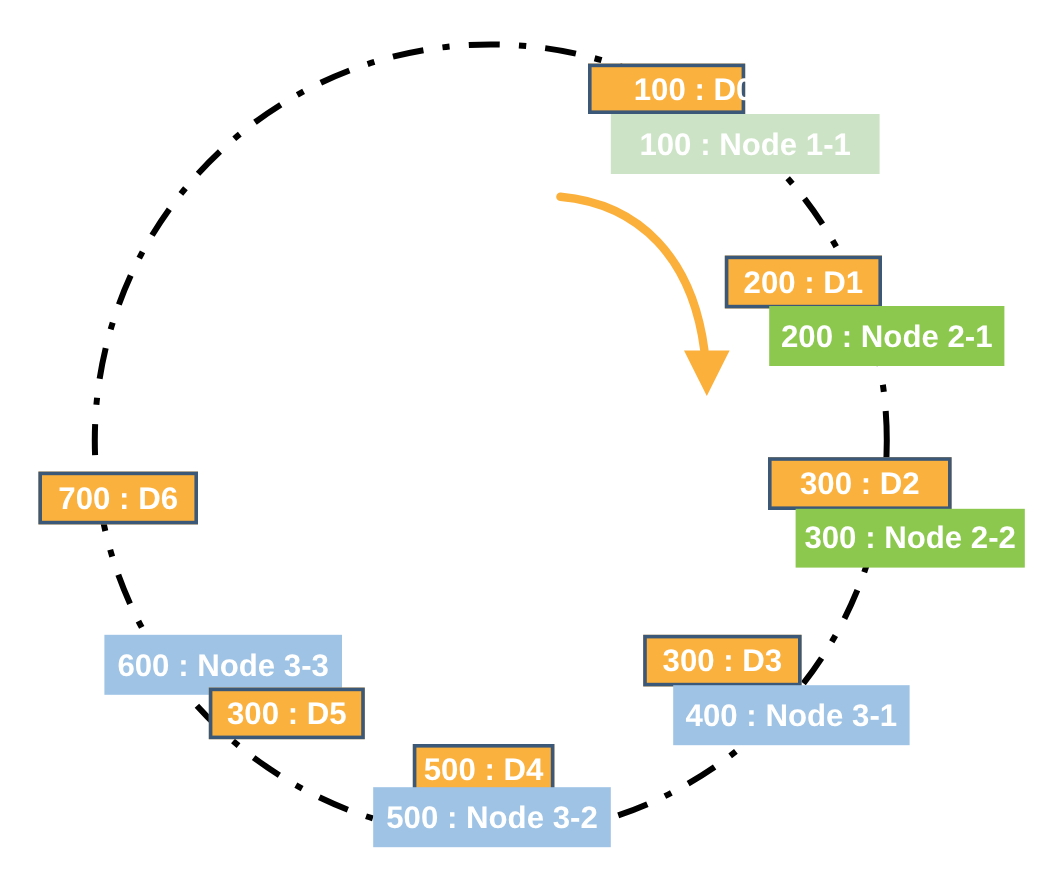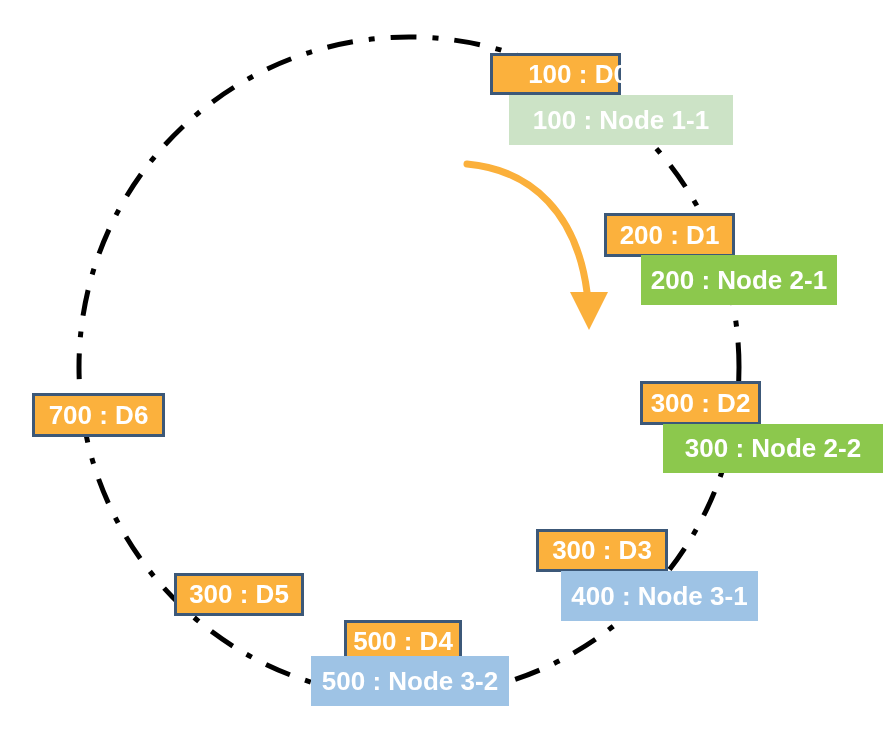--- a/index.html
+++ b/index.html
@@ -66,22 +66,22 @@
   .node-box { border: none; }
   .pale  { background: var(--node-group1-fill, #CCE3C6); }
   .green { background: var(--node-group2-fill, #8CC84D); }
   .blue  { background: var(--node-group3-fill, #9EC3E5); }
 
   
   .pos-d0     { left: 490px; top: 53px;  width: 131px; height: 42px; padding-left: 45px; }
   .pos-n11    { left: 509px; top: 95px;  width: 224px; height: 50px; }
   .pos-d1     { left: 604px; top: 213px; width: 131px; height: 44px; }
   .pos-n21    { left: 641px; top: 255px; width: 196px; height: 50px; }
-  .pos-d2     { left: 640px; top: 381px; width: 121px; height: 44px; }
-  .pos-n22    { left: 663px; top: 424px; width: 220px; height: 49px; text-align: right; }
+  .pos-d2     { left: 640px; top: 381px; width: 153px; height: 44px; }
+  .pos-n22    { left: 663px; top: 424px; width: 191px; height: 49px; text-align: right; }
   .pos-d3     { left: 536px; top: 529px; width: 132px; height: 43px; }
   .pos-n31    { left: 561px; top: 571px; width: 197px; height: 50px; }
   .pos-d4     { left: 344px; top: 620px; width: 118px; height: 43px; }
   .pos-n32    { left: 311px; top: 656px; width: 198px; height: 50px; }
   .pos-n33    { left: 87px;  top: 529px; width: 198px; height: 50px; }
   .pos-d5     { left: 174px; top: 573px; width: 130px; height: 43px; }
   .pos-d6     { left: 32px;  top: 393px; width: 133px; height: 44px; }
 </style>
 </head>
 <body>
@@ -104,17 +104,18 @@
 
   <div class="box data-box pos-d2">300 : D2</div>
   <div class="box node-box green pos-n22">300 : Node 2-2</div>
 
   <div class="box data-box pos-d3">300 : D3</div>
   <div class="box node-box blue pos-n31">400 : Node 3-1</div>
 
   <div class="box data-box pos-d4">500 : D4</div>
   <div class="box node-box blue pos-n32">500 : Node 3-2</div>
 
+  <div class="box node-box blue pos-n33">600 : Node 3-3</div>
   <div class="box data-box pos-d5">300 : D5</div>
 
   <div class="box data-box pos-d6">700 : D6</div>
 
 </div>
 
 </body></html>

